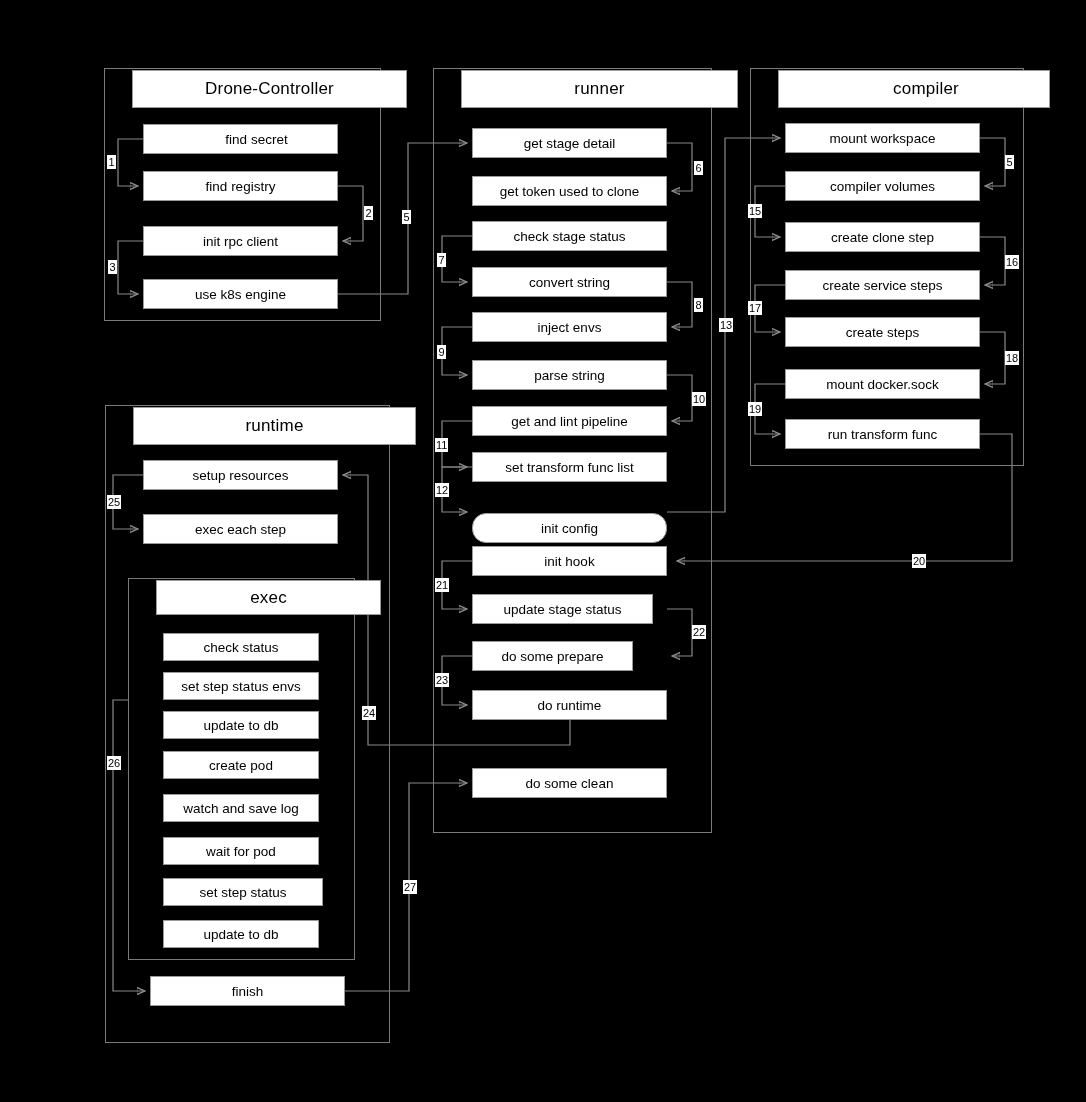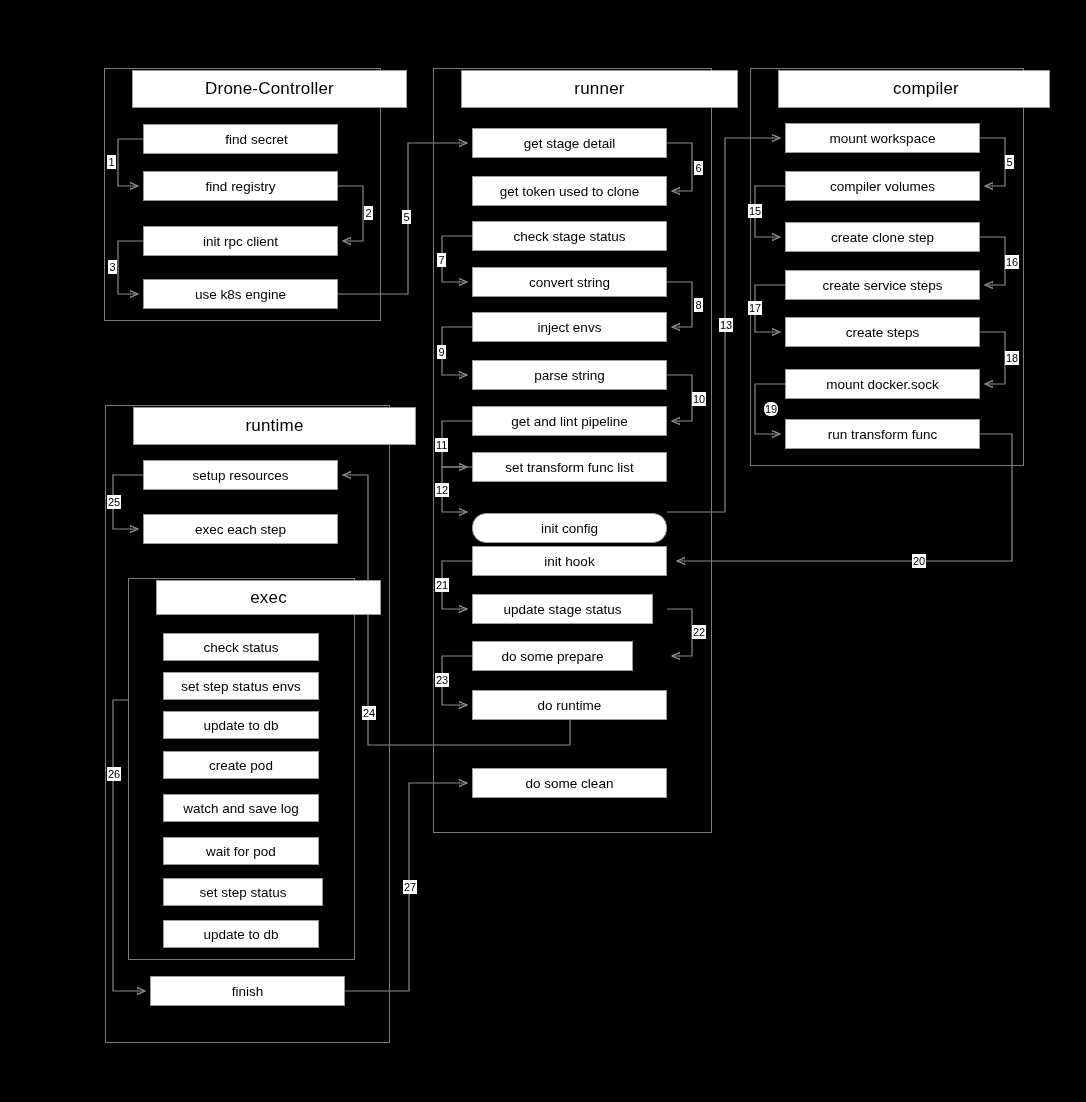--- a/index.html
+++ b/index.html
@@ -191,22 +191,22 @@
     <div class="edge-label" style="left: 437px; top: 345px;">9</div>
     <div class="edge-label" style="left: 692px; top: 392px;">10</div>
     <div class="edge-label" style="left: 435px; top: 438px;">11</div>
     <div class="edge-label" style="left: 435px; top: 483px;">12</div>
     <div class="edge-label" style="left: 719px; top: 318px;">13</div>
     <div class="edge-label" style="left: 1005px; top: 155px;">5</div>
     <div class="edge-label" style="left: 748px; top: 204px;">15</div>
     <div class="edge-label" style="left: 1005px; top: 255px;">16</div>
     <div class="edge-label" style="left: 748px; top: 301px;">17</div>
     <div class="edge-label" style="left: 1005px; top: 351px;">18</div>
-    <div class="edge-label" style="left: 764px; top: 402px; border-radius: 6px;">19</div>
+    <div class="edge-label" style="left: 748px; top: 402px;">19</div>
     <div class="edge-label" style="left: 912px; top: 554px;">20</div>
     <div class="edge-label" style="left: 435px; top: 578px;">21</div>
     <div class="edge-label" style="left: 692px; top: 625px;">22</div>
     <div class="edge-label" style="left: 435px; top: 673px;">23</div>
     <div class="edge-label" style="left: 362px; top: 706px;">24</div>
     <div class="edge-label" style="left: 107px; top: 495px;">25</div>
-    <div class="edge-label" style="left: 107px; top: 756px; margin-top: 11px;">26</div>
+    <div class="edge-label" style="left: 107px; top: 756px;">26</div>
     <div class="edge-label" style="left: 403px; top: 880px;">27</div>
   </div>
 
 </body></html>

